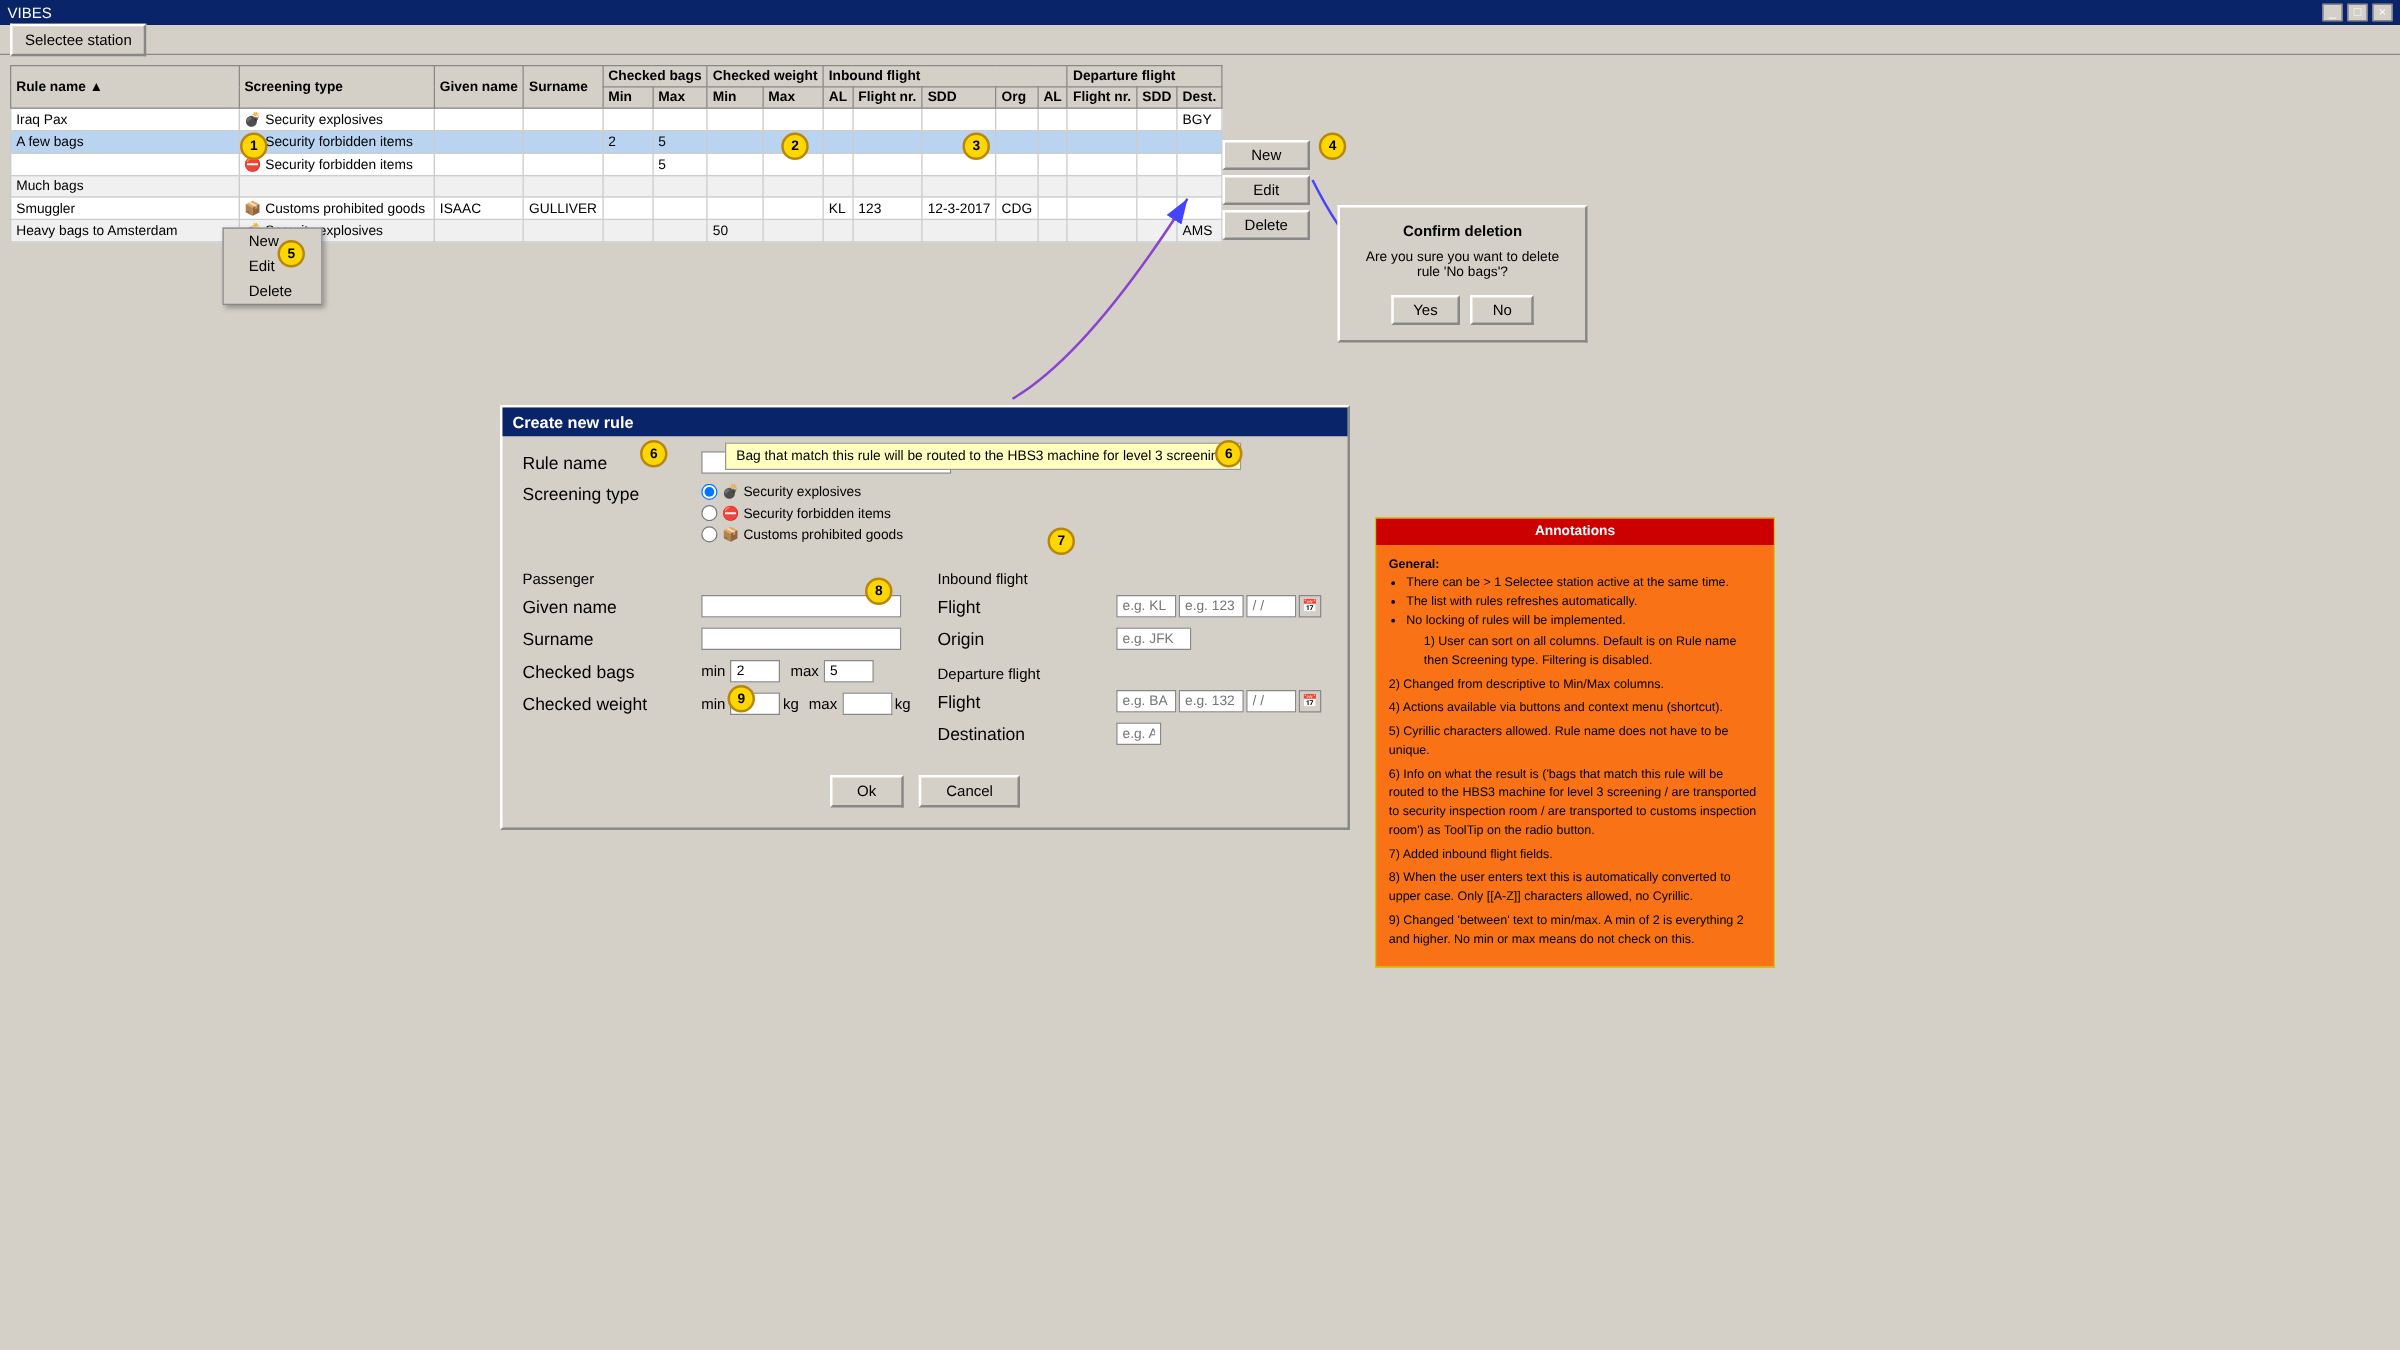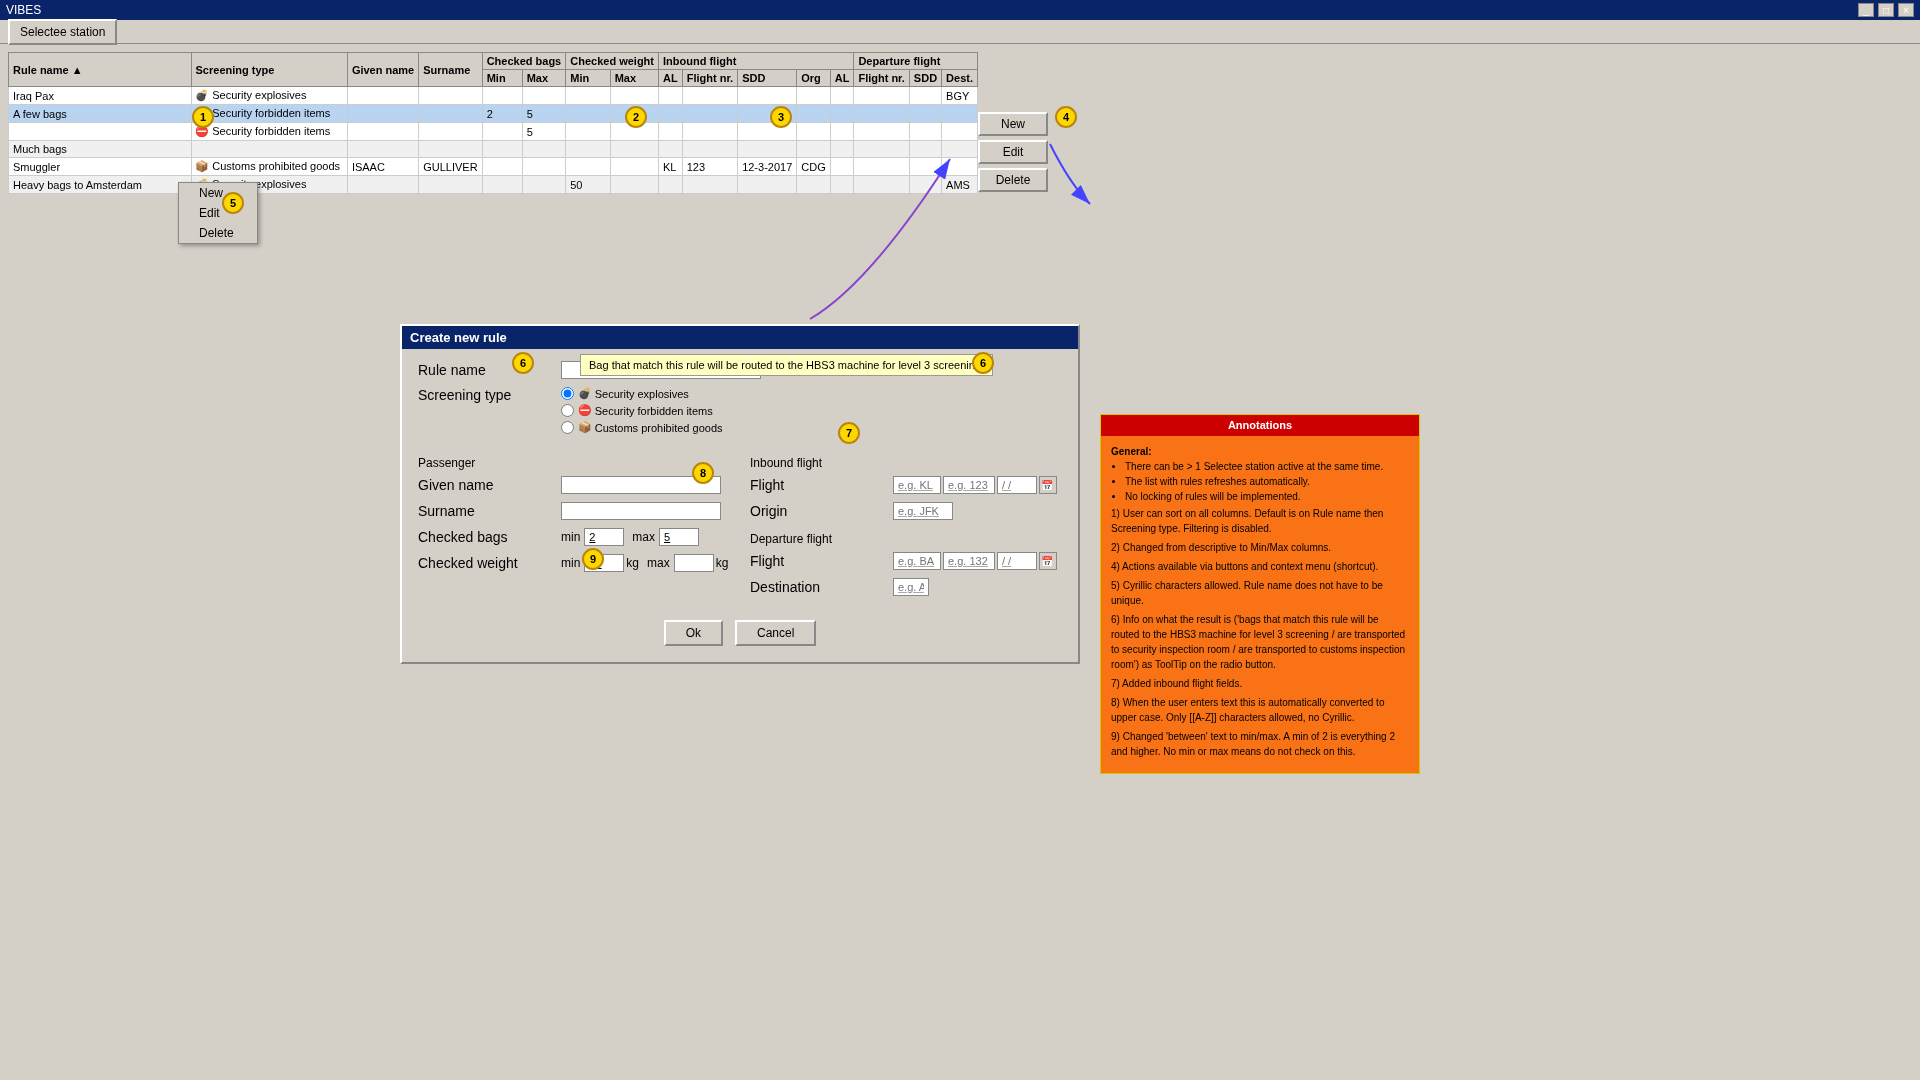--- a/index.html
+++ b/index.html
@@ -74,21 +74,20 @@
     .flight-input-group input { width: 50px; }
     
     
     .cal-icon { width: 18px; height: 18px; background: #d4d0c8; border: 1px solid #888; display: inline-flex; align-items: center; justify-content: center; cursor: pointer; font-size: 10px; }
     
     input[type="text"], input[type="number"] {
       border: 1px solid #888;
       padding: 2px 4px;
       font-size: 11px;
       background: white;
-      text-decoration: underline;
     }
     
     .small-input { width: 50px; }
     .large-input { width: 160px; }
     
     
     .station-btn { padding: 4px 10px; background: #d4d0c8; border: 2px solid; border-color: #ffffff #888 #888 #ffffff; cursor: pointer; font-size: 12px; margin: 4px; }
   </style>
 </head>
 <body>
@@ -246,20 +245,28 @@
     </tr>
       </tbody>
   </table>
 
   <div class="action-buttons">
     <button class="action-btn">New</button>
     <button class="action-btn">Edit</button>
     <button class="action-btn">Delete</button>
   </div>
 
+  <div class="confirm-dialog">
+    <h4>Confirm deletion</h4>
+    <p>Are you sure you want to delete rule 'No bags'?</p>
+    <div class="confirm-dialog-btns">
+      <button class="confirm-btn">Yes</button>
+      <button class="confirm-btn">No</button>
+    </div>
+  </div>
 
   <div class="context-menu">
     <div class="context-menu-item">New</div>
     <div class="context-menu-item">Edit</div>
     <div class="context-menu-item">Delete</div>
   </div>
 
   <div class="create-dialog">
     <h3>Create new rule</h3>
 
@@ -366,21 +373,21 @@
     <div class="annotations-title">Annotations</div>
     <div>
       <strong>General:</strong>
       <ul style="margin-left:14px; margin-bottom:2px;">
         <li>There can be &gt; 1 Selectee station active at the same time.</li>
         <li>The list with rules refreshes automatically.</li>
         <li>No locking of rules will be implemented.</li>
       </ul>
     </div>
     <div id="annotations-notes">
-    <p style="margin-bottom: 4px; font-size: 10px;">1) User can sort on all columns. Default is on Rule name then Screening type. Filtering is disabled.</p>
+    <p style="margin-bottom: 4px; font-size: 10px; margin-left: 28px;">1) User can sort on all columns. Default is on Rule name then Screening type. Filtering is disabled.</p>
         <p style="margin-bottom: 4px; font-size: 10px;">2) Changed from descriptive to Min/Max columns.</p>
         <p style="margin-bottom: 4px; font-size: 10px;">4) Actions available via buttons and context menu (shortcut).</p>
         <p style="margin-bottom: 4px; font-size: 10px;">5) Cyrillic characters allowed. Rule name does not have to be unique.</p>
         <p style="margin-bottom: 4px; font-size: 10px;">6) Info on what the result is ('bags that match this rule will be routed to the HBS3 machine for level 3 screening / are transported to security inspection room / are transported to customs inspection room') as ToolTip on the radio button.</p>
         <p style="margin-bottom: 4px; font-size: 10px;">7) Added inbound flight fields.</p>
         <p style="margin-bottom: 4px; font-size: 10px;">8) When the user enters text this is automatically converted to upper case. Only [[A-Z]] characters allowed, no Cyrillic.</p>
         <p style="margin-bottom: 4px; font-size: 10px;">9) Changed 'between' text to min/max. A min of 2 is everything 2 and higher. No min or max means do not check on this.</p>
       </div>
   </div>
 

